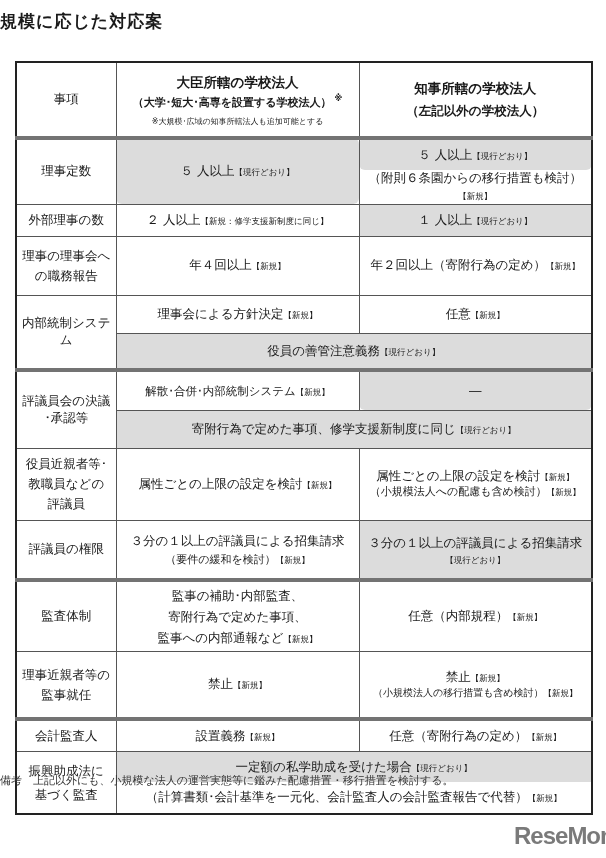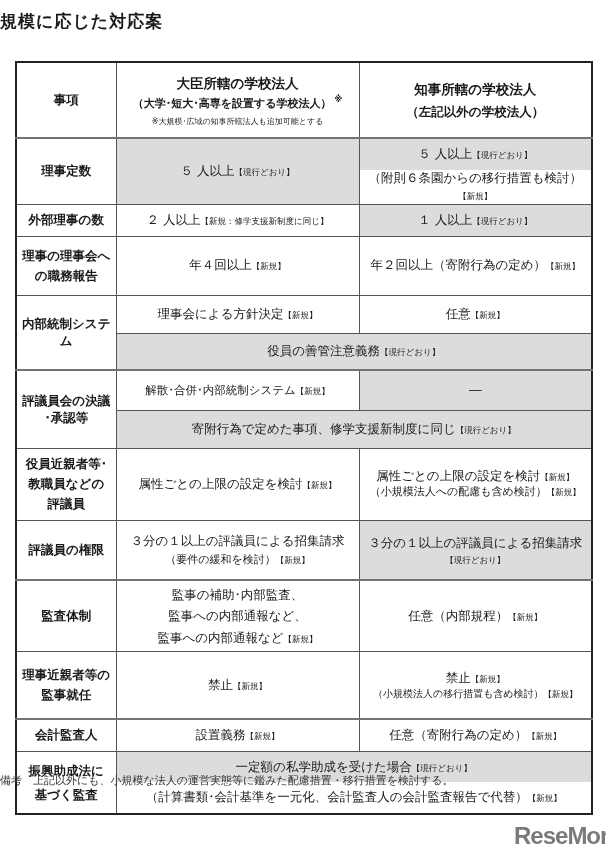--- a/index.html
+++ b/index.html
@@ -4,29 +4,29 @@
 <style>
   html, body { margin:0; padding:0; background:#ffffff; }
   body { width:606px; height:858px; position:relative; overflow:hidden;
          font-family:"DejaVu Sans", "Liberation Sans", sans-serif; color:#1a1a1a; }
   .title { position:absolute; top:10px; left:0; width:606px; text-align:left;
            font-size:17px; font-weight:bold; letter-spacing:1px; }
   table.main { position:absolute; left:15px; top:61px; width:576px;
                border-collapse:collapse; border:2px solid #222; table-layout:fixed; }
   table.main td { border:1px solid #555; text-align:center; vertical-align:middle;
                   padding:0 2px; font-size:12.5px; line-height:1.35; }
-  td.item { font-weight:bold; font-size:13px; line-height:1.75; }
+  td.item { font-weight:normal; font-size:13px; line-height:1.75; }
   td.gray { background:#dcdcdc; }
   .tag { font-size:8.5px; }
   .sub { font-size:11px; }
   .hdr-main { font-weight:bold; font-size:13.5px; line-height:1.7; }
   .hdr-sub { font-weight:bold; font-size:11px; }
   .hdr-note { font-size:8px; margin-top:6px; }
   .sup { font-size:8px; vertical-align:super; margin-left:3px; }
-  tr.thick-top td { border-top:2px solid #737373; }
+  tr.thick-top td { border-top:4px solid #737373;border-radius:6px; }
   .note { position:absolute; top:773px; left:0; width:590px; 
           font-size:11px; color:#333; }
   .logo { position:absolute; left:514px; top:822px; font-size:24px; font-weight:bold;
           color:#7a7a7a; letter-spacing:-1px; font-family:"Liberation Sans", sans-serif; }
 </style>
 </head>
 <body>
 
 <div class="title">規模に応じた対応案</div>
 
@@ -118,21 +118,21 @@
     <td class="gray" style="line-height:1.7">
       <div>３分の１以上の評議員による招集請求</div>
       <div class="tag">【現行どおり】</div>
     </td>
   </tr>
 
   <tr class="thick-top" style="height:71px">
     <td class="item">監査体制</td>
     <td style="line-height:1.7">
       <div>監事の補助･内部監査、</div>
-      <div>監事への内部通報など、</div>
+      <div>寄附行為で定めた事項、</div>
       <div><span>監事への内部通報など</span><span class="tag">【新規】</span></div>
     </td>
     <td><span>任意（内部規程）</span><span class="tag">【新規】</span></td>
   </tr>
 
   <tr style="height:68px">
     <td class="item" style="line-height:1.6">
           <div>理事近親者等の</div>
           <div>監事就任</div>
         </td>

